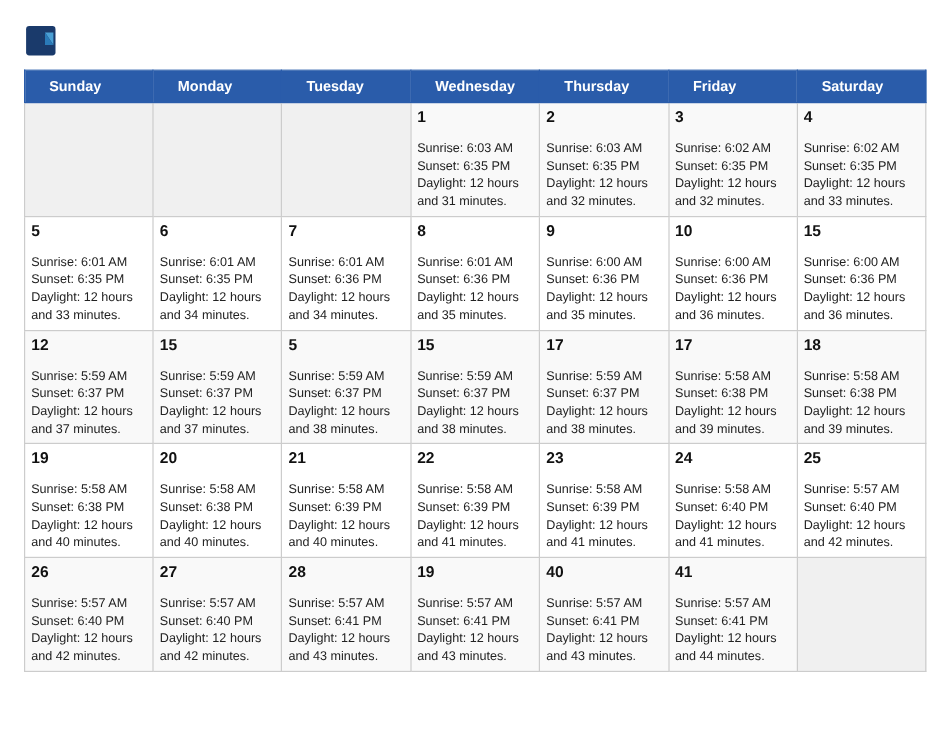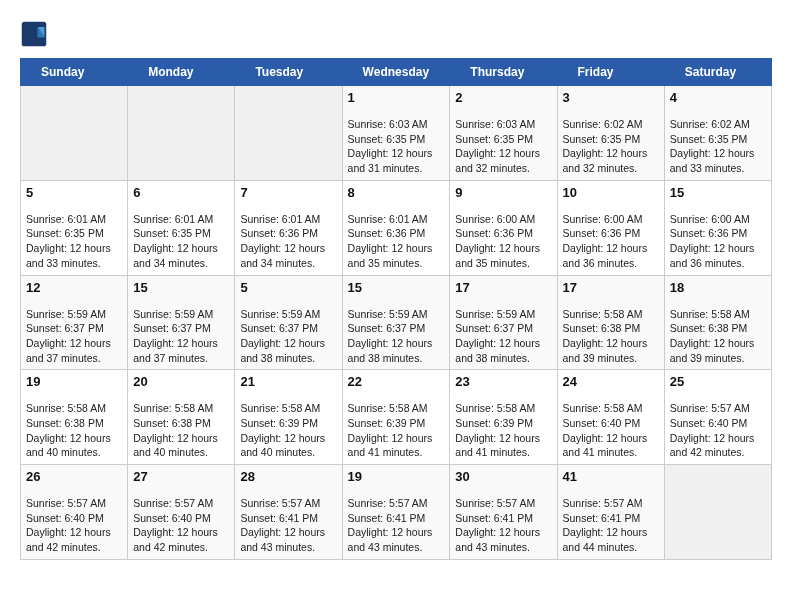--- a/index.html
+++ b/index.html
@@ -335,21 +335,21 @@
 and 43 minutes.</div>
         </td>
         <td>
           <span class="day-num">19</span>
           <div class="day-info" style="white-space: pre-line;">Sunrise: 5:57 AM
 Sunset: 6:41 PM
 Daylight: 12 hours
 and 43 minutes.</div>
         </td>
         <td>
-          <span class="day-num">30</span>
+          <span class="day-num">40</span>
           <div class="day-info" style="white-space: pre-line;">Sunrise: 5:57 AM
 Sunset: 6:41 PM
 Daylight: 12 hours
 and 43 minutes.</div>
         </td>
         <td>
           <span class="day-num">41</span>
           <div class="day-info" style="white-space: pre-line;">Sunrise: 5:57 AM
 Sunset: 6:41 PM
 Daylight: 12 hours

